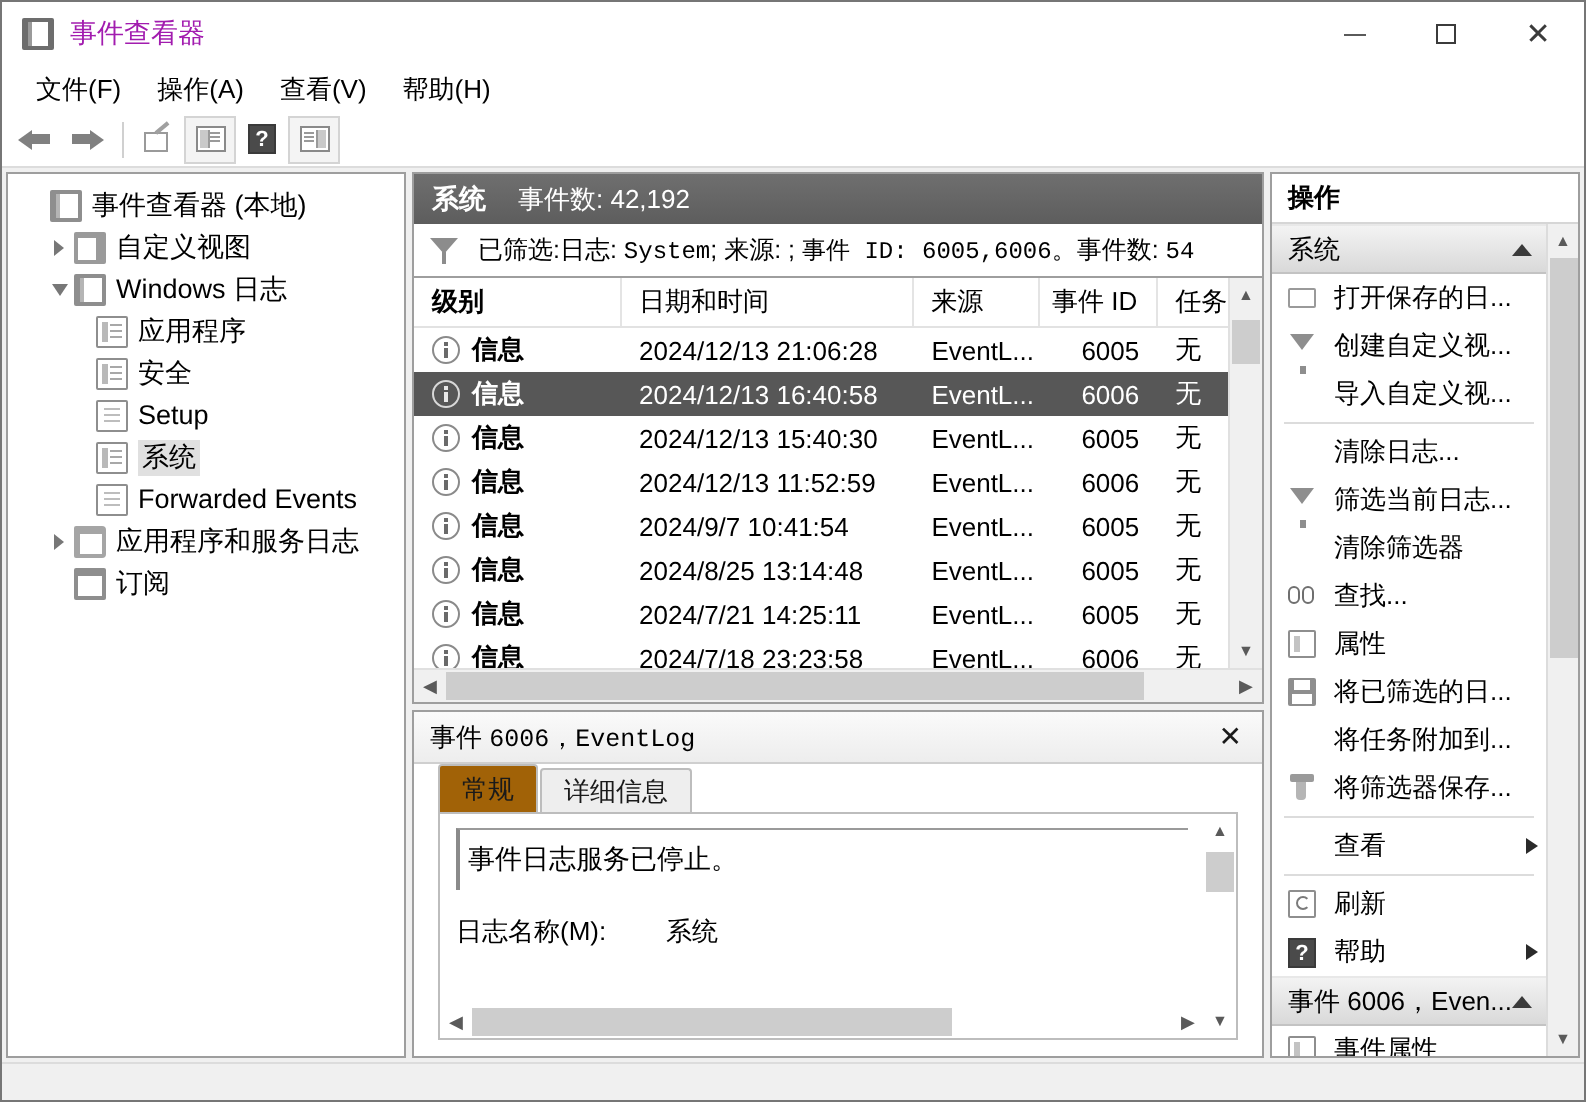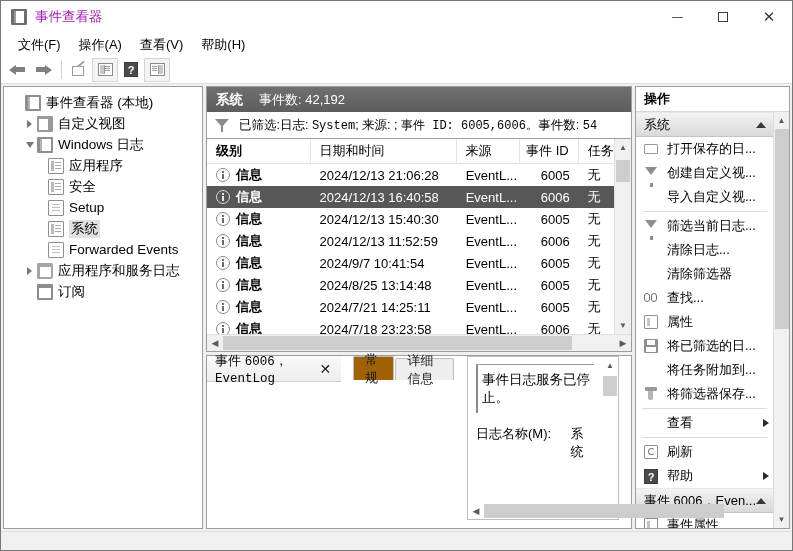--- a/index.html
+++ b/index.html
@@ -146,21 +146,21 @@
   .sb-thumb{position:absolute;left:1px;right:1px;background:#cdcdcd;}
   .hsb{height:16px;min-height:16px;display:flex;align-items:center;background:#f0f0f0;
      border-top:1px solid #e0e0e0;}
   .hsb-btn{width:16px;height:16px;display:flex;align-items:center;justify-content:center;
      font-size:9px;color:#5a5a5a;}
   .hsb-track{flex:1;height:16px;position:relative;}
   .hsb-thumb{position:absolute;top:1px;bottom:1px;left:0;background:#cdcdcd;}
 
   
   .detail{height:174px;min-height:174px;margin-top:3px;border:1px solid #9e9e9e;
-     box-sizing:border-box;background:#fff;display:flex;flex-direction:row;}
+     box-sizing:border-box;background:#fff;display:flex;flex-direction:column;}
   .det-title{height:25px;min-height:25px;display:flex;align-items:center;
      background:linear-gradient(to bottom,#fafafa,#ededed);border-bottom:1px solid #cfcfcf;padding:0 8px;}
   .det-title .t{flex:1;font-size:13px;}
   .det-title .t .mono{font-family:"Liberation Mono","DejaVu Sans Mono",monospace;font-size:12.5px;}
   .det-close{font-size:14px;font-weight:bold;color:#1a1a1a;cursor:pointer;padding:0 2px;font-family:"DejaVu Sans",sans-serif;}
   .tabs{height:24px;min-height:24px;display:flex;align-items:flex-end;padding-left:12px;
      background:#fff;}
   .tab{height:21px;display:flex;align-items:center;padding:0 11px;font-size:13px;
      border:1px solid #bdbdbd;border-bottom:0;background:#eeeeee;margin-right:1px;
      border-radius:2px 2px 0 0;color:#1a1a1a;}
@@ -550,28 +550,28 @@
                 <span class="ic-funnel2"></span>
               </span>
             <span class="alabel">创建自定义视...</span>
           </div>
           <div class="ai">
             <span class="aic"></span>
             <span class="alabel">导入自定义视...</span>
           </div>
           <div class="sep"></div>
           <div class="ai">
-            <span class="aic">
-                <span class="ic-funnel2"></span>
-              </span>
-            <span class="alabel">筛选当前日志...</span>
-          </div>
-          <div class="ai">
             <span class="aic"></span>
             <span class="alabel">清除日志...</span>
+          </div>
+          <div class="ai">
+            <span class="aic">
+                <span class="ic-funnel2"></span>
+              </span>
+            <span class="alabel">筛选当前日志...</span>
           </div>
           <div class="ai">
             <span class="aic"></span>
             <span class="alabel">清除筛选器</span>
           </div>
           <div class="ai">
             <span class="aic">
                 <span class="ic-find"></span>
               </span>
             <span class="alabel">查找...</span>

